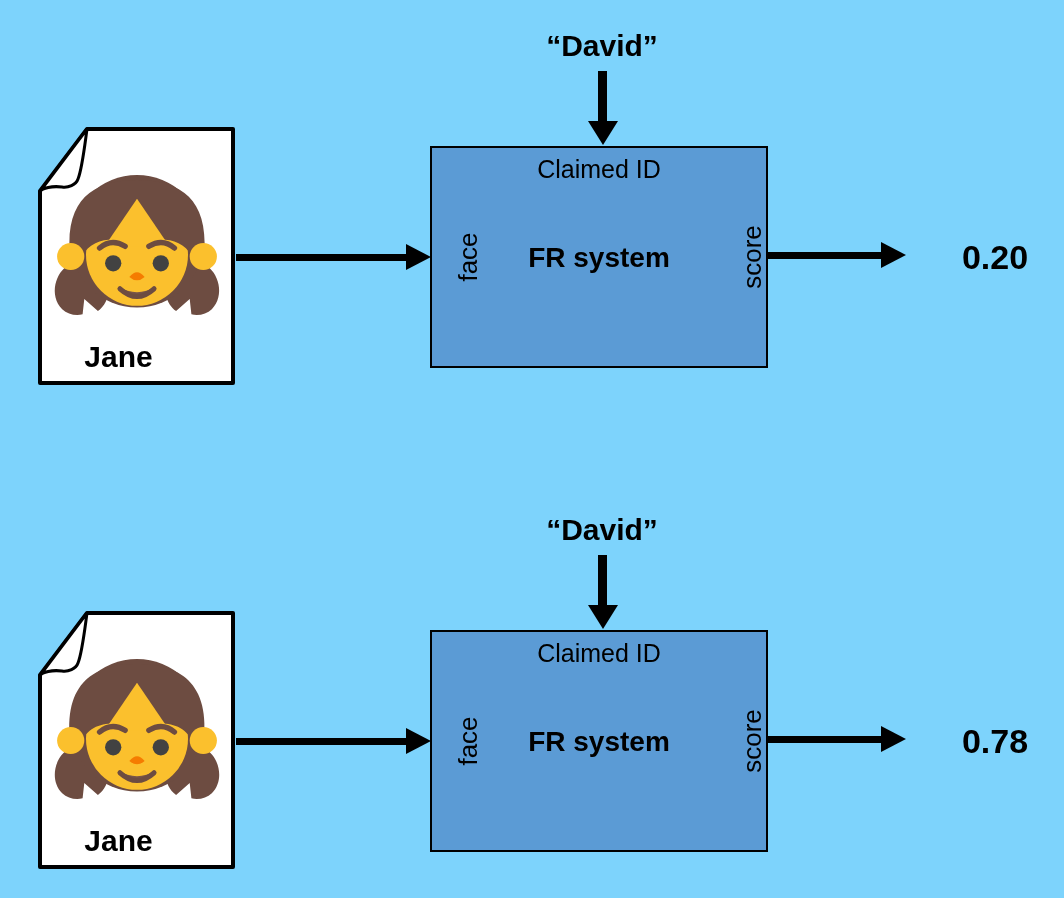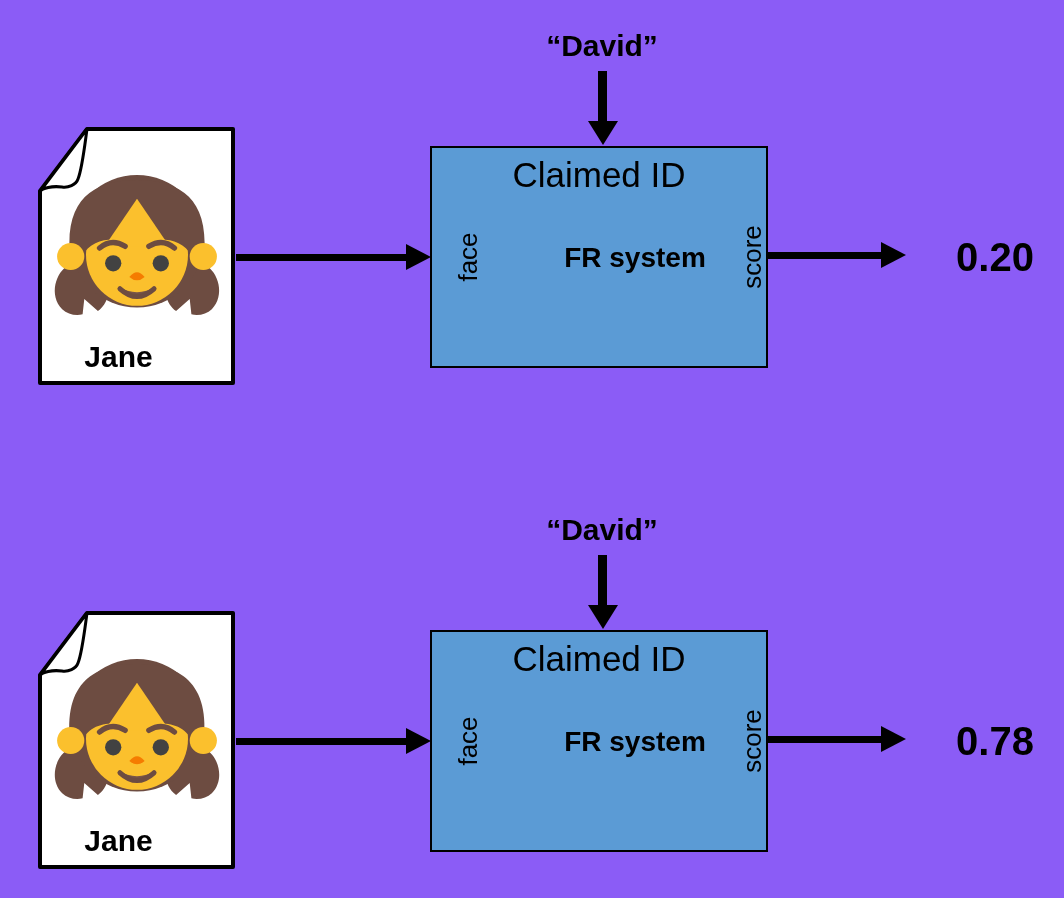--- a/index.html
+++ b/index.html
@@ -1,17 +1,17 @@
 <!DOCTYPE html>
 <html style="--box-fill: #5B9BD5; --box-border: #000000; --arrow: #000000;"><head>
 <meta charset="utf-8">
 <style>
   html, body { margin:0; padding:0; background:#ffffff; }
   body { font-family:"Liberation Sans", sans-serif; color:#000; }
-  .canvas { position:relative; width:1064px; height:898px; background:#8b5cf6; overflow:hidden; }
+  .canvas { position:relative; width:1064px; height:898px; background:#7dd3fc; overflow:hidden; }
   .row { position:absolute; left:0; width:1064px; height:0; }
   .row-0 { top:0; }
   .row-1 { top:484px; }
 
   .claimed-label { position:absolute; left:452px; top:26px; width:300px; height:40px;
     line-height:40px; text-align:center; font-size:30px; font-weight:bold; }
 
   .v-arrow-shaft { position:absolute; left:598px; top:71px; width:9px; height:51px;
     background:var(--arrow, #000); }
   .v-arrow-head  { position:absolute; left:588px; top:121px; width:0; height:0;
@@ -29,30 +29,30 @@
     border-left:25px solid var(--arrow, #000); }
   .in-shaft  { left:236px; top:254px; width:172px; }
   .in-head   { left:406px; top:244px; }
   .out-shaft { left:768px; top:252px; width:115px; }
   .out-head  { left:881px; top:242px; }
 
   .fr-box { position:absolute; left:430px; top:146px; width:338px; height:222px;
     box-sizing:border-box; background:var(--box-fill, #5B9BD5);
     border:2px solid var(--box-border, #000); }
   .box-top-label { position:absolute; left:430px; top:155px; width:338px;
-    text-align:center; font-size:35px; }
+    text-align:center; font-size:25px; }
   .box-center-label { position:absolute; left:430px; top:242px; width:338px;
-    text-align:center; font-size:28px; font-weight:bold;margin-left:36px; }
+    text-align:center; font-size:28px; font-weight:bold; }
   .port { position:absolute; width:120px; height:34px; line-height:34px;
     text-align:center; font-size:26px; transform:rotate(-90deg); }
   .port-left  { left:408px; top:240px; }
   .port-right { left:692px; top:240px; }
 
   .score-value { position:absolute; left:925px; top:237px; width:140px; height:40px;
-    line-height:40px; text-align:center; font-size:40px; font-weight:bold; }
+    line-height:40px; text-align:center; font-size:34px; font-weight:bold; }
 </style>
 </head>
 <body>
 
 <div class="canvas">
 
   <div class="row row-0">
     <div class="claimed-label">“David”</div>
 
     <div class="v-arrow-shaft"></div>

